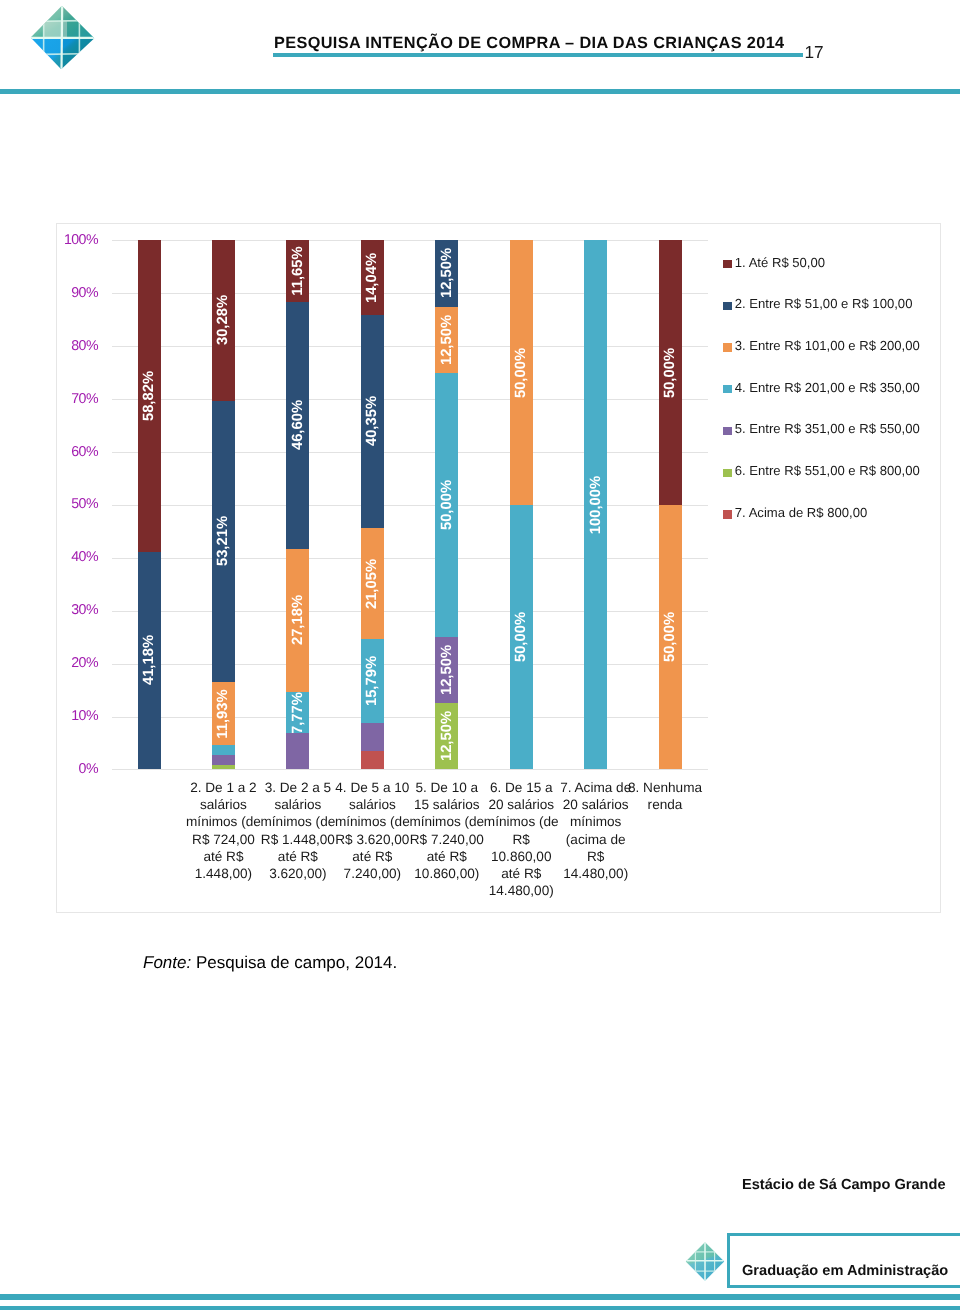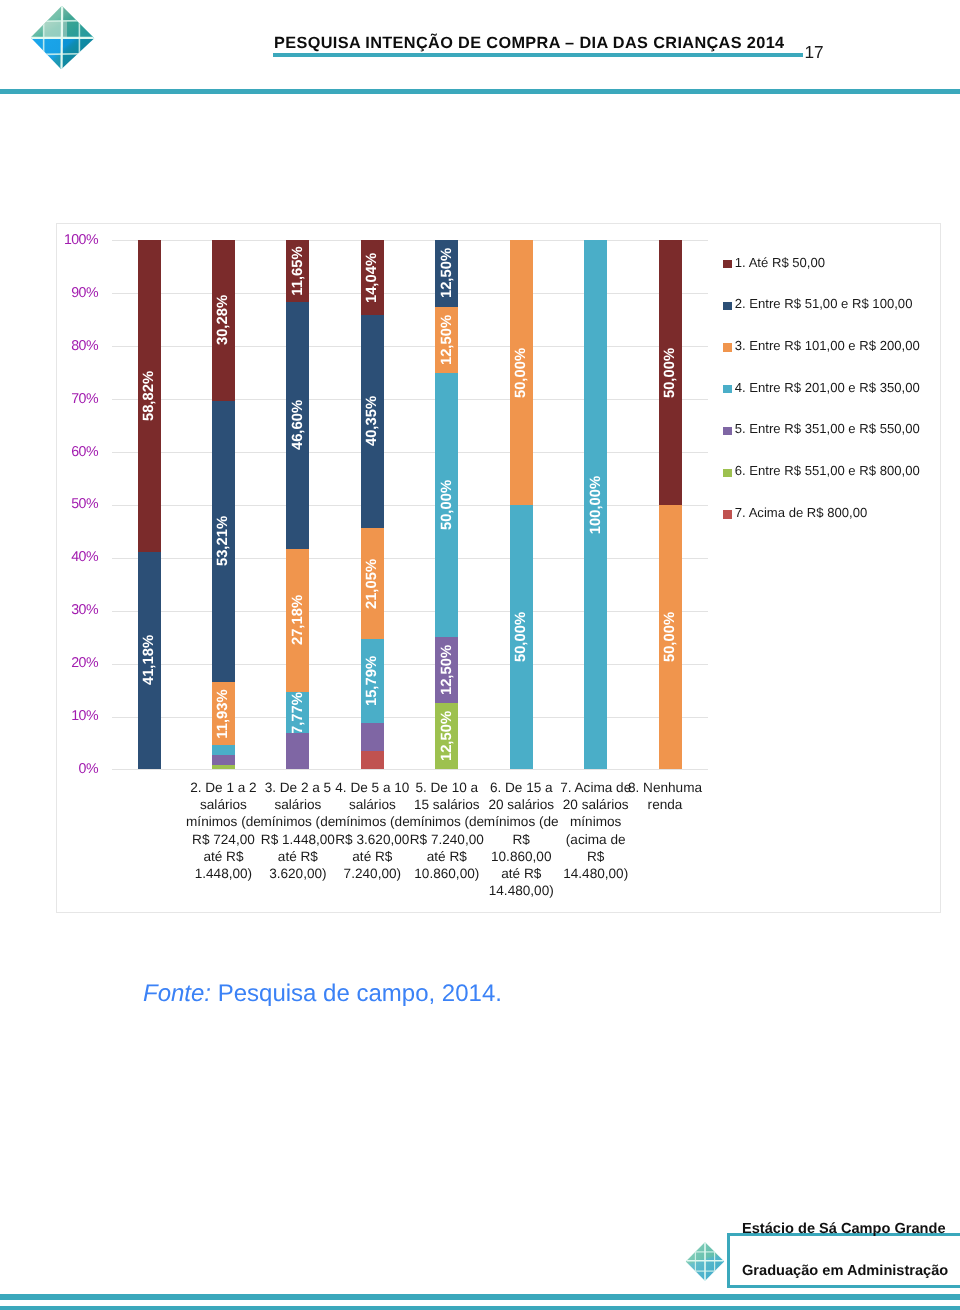--- a/index.html
+++ b/index.html
@@ -24,27 +24,27 @@
   .ytick{position:absolute;font-size:14.2px;color:#a21caf;text-align:right;width:60px;letter-spacing:-0.55px;padding-right:0.5px;}
   .bar{position:absolute;width:0;height:0;}
   .seg{position:absolute;width:23px;left:0;overflow:hidden;}
   .seglabel{position:absolute;left:50%;top:50%;transform:translate(-50%,-50%) rotate(-90deg);
             font-size:14.8px;font-weight:bold;color:#fff;white-space:nowrap;transform-origin:center center;}
   .xcat{position:absolute;font-size:13.6px;color:#1a1a1a;text-align:center;line-height:17.2px;letter-spacing:0px;}
 
   .legend-item{position:absolute;font-size:13.1px;color:#1a1a1a;white-space:nowrap;}
   .legend-swatch{position:absolute;width:8.6px;height:8.2px;}
 
-  #source-note{position:absolute;left:143px;top:980px;font-size:24px;color:#3b82f6;}
+  #source-note{position:absolute;left:143px;top:953px;font-size:17px;color:#000000;}
   #source-note i{font-style:italic;}
 
   
   #footer-logo{position:absolute;left:685px;top:1241px;width:40px;height:41px;}
   #footer-box{position:absolute;left:727px;top:1233px;width:243px;height:55px;border:3.5px solid #3BA8BC;box-sizing:border-box;}
-  #footer-line1{position:absolute;left:742px;top:1177px;font-size:14.6px;font-weight:bold;color:#111;white-space:nowrap;line-height:17.5px;margin-top:44px;}
+  #footer-line1{position:absolute;left:742px;top:1177px;font-size:14.6px;font-weight:bold;color:#111;white-space:nowrap;line-height:17.5px;}
   #footer-line2{position:absolute;left:742px;top:1262.5px;font-size:14.6px;font-weight:bold;color:#111;white-space:nowrap;line-height:17.5px;}
   #footer-rule1{position:absolute;left:0;top:1294px;width:960px;height:6px;background:#3BA8BC;}
   #footer-rule2{position:absolute;left:0;top:1306px;width:960px;height:4px;background:#3BA8BC;}
 </style>
 </head>
 <body>
 
 <div class="page">
 
   <div id="brand-logo">

